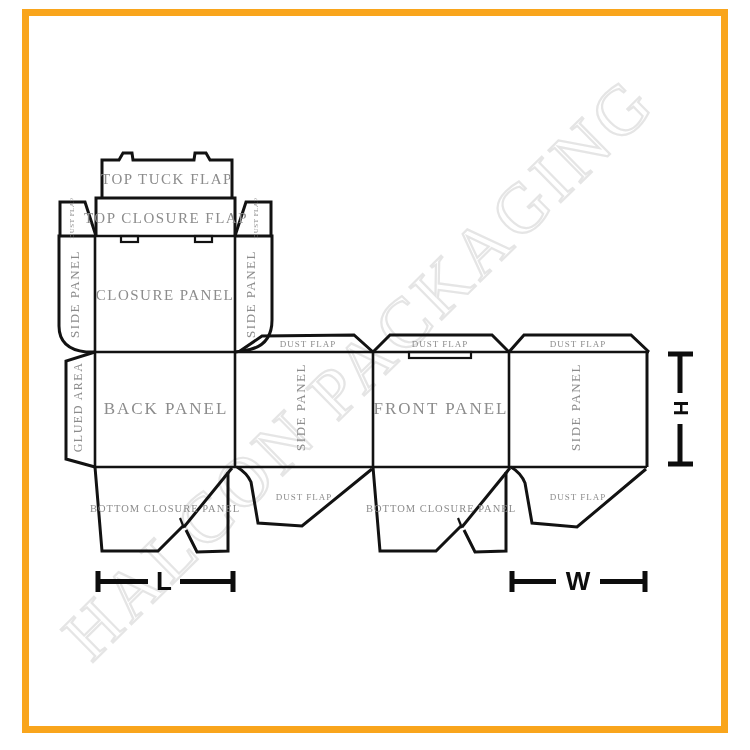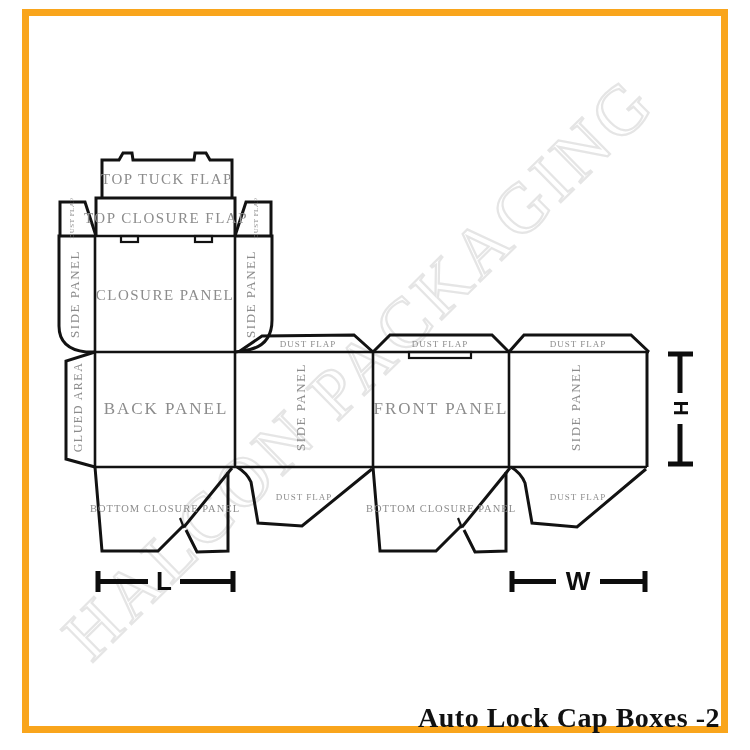--- a/index.html
+++ b/index.html
@@ -111,14 +111,13 @@
     <text class="lbl lbl-small" x="440" y="347">DUST FLAP</text>
     <text class="lbl lbl-small" x="578" y="347">DUST FLAP</text>
     <text class="lbl lbl-bcp" x="165" y="512">BOTTOM CLOSURE PANEL</text>
     <text class="lbl lbl-small" x="304" y="500">DUST FLAP</text>
     <text class="lbl lbl-bcp" x="441" y="512">BOTTOM CLOSURE PANEL</text>
     <text class="lbl lbl-small" x="578" y="500">DUST FLAP</text>
   </svg>
 
   <div class="frame"></div>
 
-  <div class="title">Auto Lock Cap Boxes -2</div>
 </div>
 
 </body></html>

